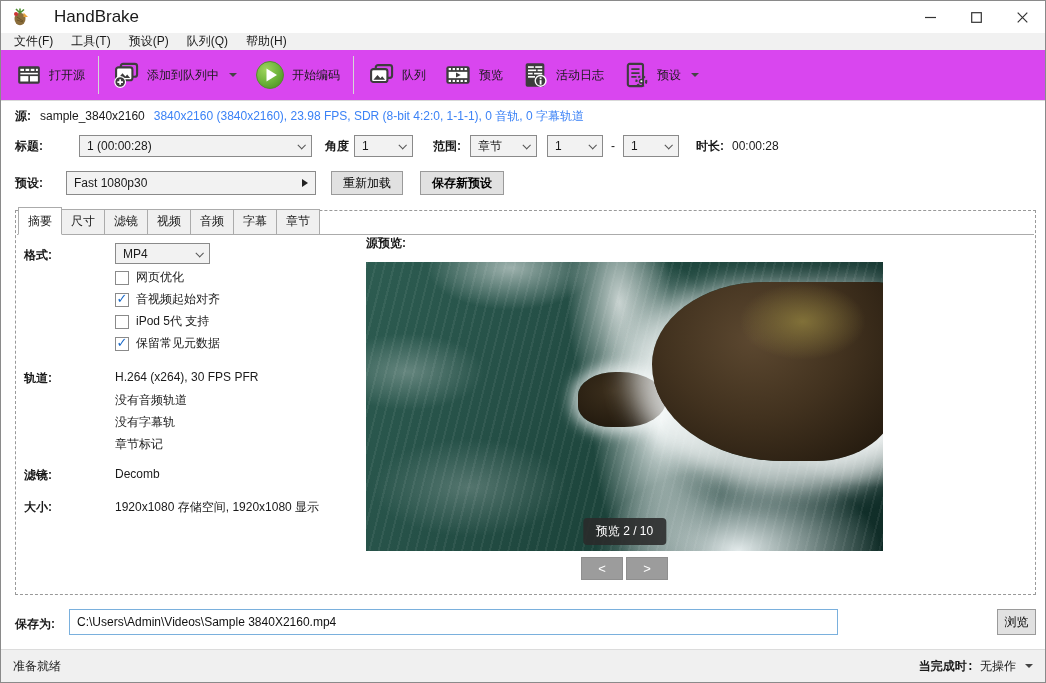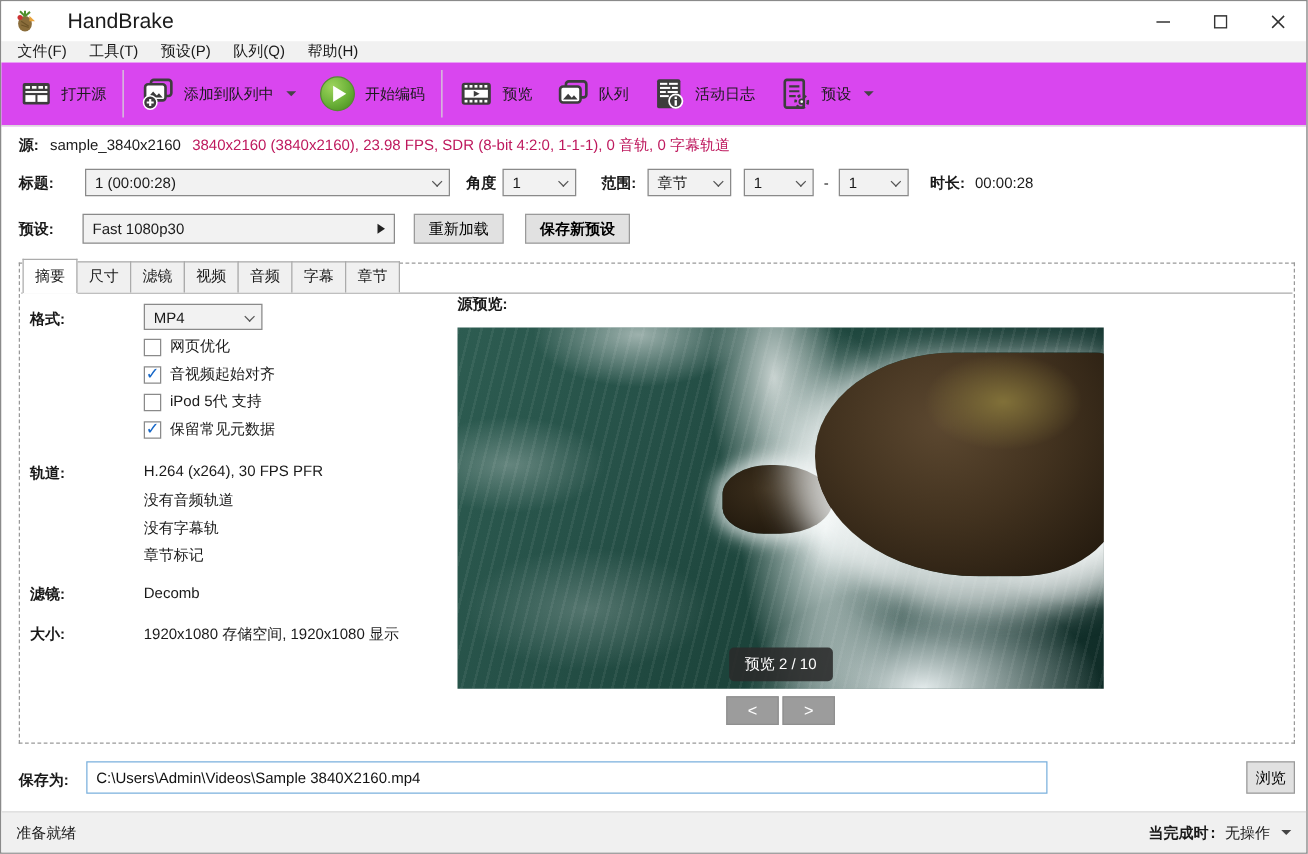--- a/index.html
+++ b/index.html
@@ -17,21 +17,21 @@
   
   .menubar{ position:absolute; left:0; top:32px; right:0; height:17px; background:#f1f1f1; display:flex; align-items:center; padding-left:4px; }
   .menu-item{ padding:1px 9px; font-size:12px; }
   
   .toolbar{ position:absolute; left:0; top:49px; right:0; height:51px; background:#d946ef; border-bottom:1px solid #d9d9d9; display:flex; align-items:center; padding-left:6px; }
   .tool-item{ display:flex; align-items:center; gap:7px; padding:6px 9px; font-size:12px; white-space:nowrap; }
   .tool-sep{ width:1px; height:38px; background:#d6d6d6; margin:0 4px; }
   .tri-down{ width:0; height:0; border-top:4px solid #444; border-left:4px solid transparent; border-right:4px solid transparent; margin-left:3px; }
   
   .lbl{ font-weight:bold; }
-  .gray{ color:#be185d; }
+  .gray{ color:#3b82f6; }
   .row{ position:absolute; left:14px; display:flex; align-items:center; }
   .combo{ background:#f2f2f2; border:1px solid #8a8a8a; height:22px; display:flex; align-items:center; padding:0 7px; font-size:12px; }
   .combo .chev{ margin-left:auto; }
   .chev{ width:6px; height:6px; border-right:1.4px solid #555; border-bottom:1.4px solid #555; transform:rotate(45deg) translateY(-1px); flex:0 0 auto; }
   .tri-right{ width:0; height:0; border-left:6px solid #222; border-top:4px solid transparent; border-bottom:4px solid transparent; margin-left:auto; }
   .btn{ background:#e1e1e1; border:1px solid #9a9a9a; height:24px; display:inline-flex; align-items:center; justify-content:center; padding:0 11px; font-size:12px; }
   
   .tab-panel{ position:absolute; left:14px; top:209px; width:1021px; height:385px; border:1px dashed #999; background:#fff; }
   .tabs{ position:absolute; left:1px; top:0; right:1px; height:24px; display:flex; align-items:flex-end; border-bottom:1px solid #ababab; padding-left:1px; }
   .tab{ border:1px solid #ababab; border-bottom:none; background:#f0f0f0; padding:3px 9px 4px; font-size:12px; margin-right:-1px; }
@@ -167,48 +167,48 @@
           </radialGradient>
         </defs>
         <circle cx="15" cy="15" r="13.5" fill="url(#gGreen)" stroke="#568a33" stroke-width="1"></circle>
         <path d="M11.5 8.5 L22 15 L11.5 21.5 Z" fill="#fff"></path>
       </svg>
       <span>开始编码</span>
     </div>
     <div class="tool-sep"></div>
     <div class="tool-item">
       <svg width="28" height="28" viewBox="0 0 24 24">
+        <rect x="7.5" y="3.5" width="14" height="11" rx="2" fill="none" stroke="#3d3d3d" stroke-width="1.8"></rect>
+        <rect x="3.5" y="7" width="14" height="11" rx="2" fill="#fff" stroke="#3d3d3d" stroke-width="1.8"></rect>
+        <path d="M5.5 16 L9 12 L11.5 14.7 L13 13.1 L15.5 16 Z" fill="#3d3d3d"></path>
+      </svg>
+      <span>队列</span>
+    </div>
+    <div class="tool-item">
+      <svg width="28" height="28" viewBox="0 0 24 24">
         <rect x="2" y="4.5" width="20" height="15" rx="2" fill="#3d3d3d"></rect>
         <g fill="#fff">
           <rect x="4" y="6" width="2" height="1.8"></rect>
             <rect x="7.4" y="6" width="2" height="1.8"></rect>
             <rect x="10.8" y="6" width="2" height="1.8"></rect>
             <rect x="14.2" y="6" width="2" height="1.8"></rect>
             <rect x="17.6" y="6" width="2" height="1.8"></rect>
           <rect x="4" y="16.2" width="2" height="1.8"></rect>
             <rect x="7.4" y="16.2" width="2" height="1.8"></rect>
             <rect x="10.8" y="16.2" width="2" height="1.8"></rect>
             <rect x="14.2" y="16.2" width="2" height="1.8"></rect>
             <rect x="17.6" y="16.2" width="2" height="1.8"></rect>
           <rect x="4" y="9.3" width="16" height="5.4"></rect>
         </g>
         <path d="M10.3 9.9 L14.3 12 L10.3 14.1 Z" fill="#3d3d3d"></path>
       </svg>
       <span>预览</span>
     </div>
     <div class="tool-item">
       <svg width="28" height="28" viewBox="0 0 24 24">
-        <rect x="7.5" y="3.5" width="14" height="11" rx="2" fill="none" stroke="#3d3d3d" stroke-width="1.8"></rect>
-        <rect x="3.5" y="7" width="14" height="11" rx="2" fill="#fff" stroke="#3d3d3d" stroke-width="1.8"></rect>
-        <path d="M5.5 16 L9 12 L11.5 14.7 L13 13.1 L15.5 16 Z" fill="#3d3d3d"></path>
-      </svg>
-      <span>队列</span>
-    </div>
-    <div class="tool-item">
-      <svg width="28" height="28" viewBox="0 0 24 24">
         <rect x="4" y="2" width="16" height="20" rx="1.5" fill="#3d3d3d"></rect>
         <g fill="#fff">
           <rect x="6" y="4.5" width="5" height="1.4"></rect>
             <rect x="12.2" y="4.5" width="6" height="1.4"></rect>
           <rect x="6" y="7.3" width="7" height="1.4"></rect>
             <rect x="14.2" y="7.3" width="4" height="1.4"></rect>
           <rect x="6" y="10.1" width="4" height="1.4"></rect>
             <rect x="11.2" y="10.1" width="7" height="1.4"></rect>
           <rect x="6" y="12.9" width="6" height="1.4"></rect>
         </g>
@@ -232,21 +232,21 @@
   </div>
 
   <div class="row" style="top:106px; height:18px; gap:9px;">
     <span class="lbl">源:</span>
     <span>sample_3840x2160</span>
     <span class="gray">3840x2160 (3840x2160), 23.98 FPS, SDR (8-bit 4:2:0, 1-1-1), 0 音轨, 0 字幕轨道</span>
   </div>
 
   <div class="row" style="top:134px; height:22px;">
     <span class="lbl">标题:</span>
-    <span class="combo" style="width:292px; margin-left:25px;">
+    <span class="combo" style="width:233px; margin-left:36px;">
       <span>1 (00:00:28)</span>
       <span class="chev"></span>
     </span>
     <span class="lbl" style="margin-left:13px;">角度</span>
     <span class="combo" style="width:59px; margin-left:5px;">
       <span>1</span>
       <span class="chev"></span>
     </span>
     <span class="lbl" style="margin-left:20px;">范围:</span>
     <span class="combo" style="width:67px; margin-left:9px;">

